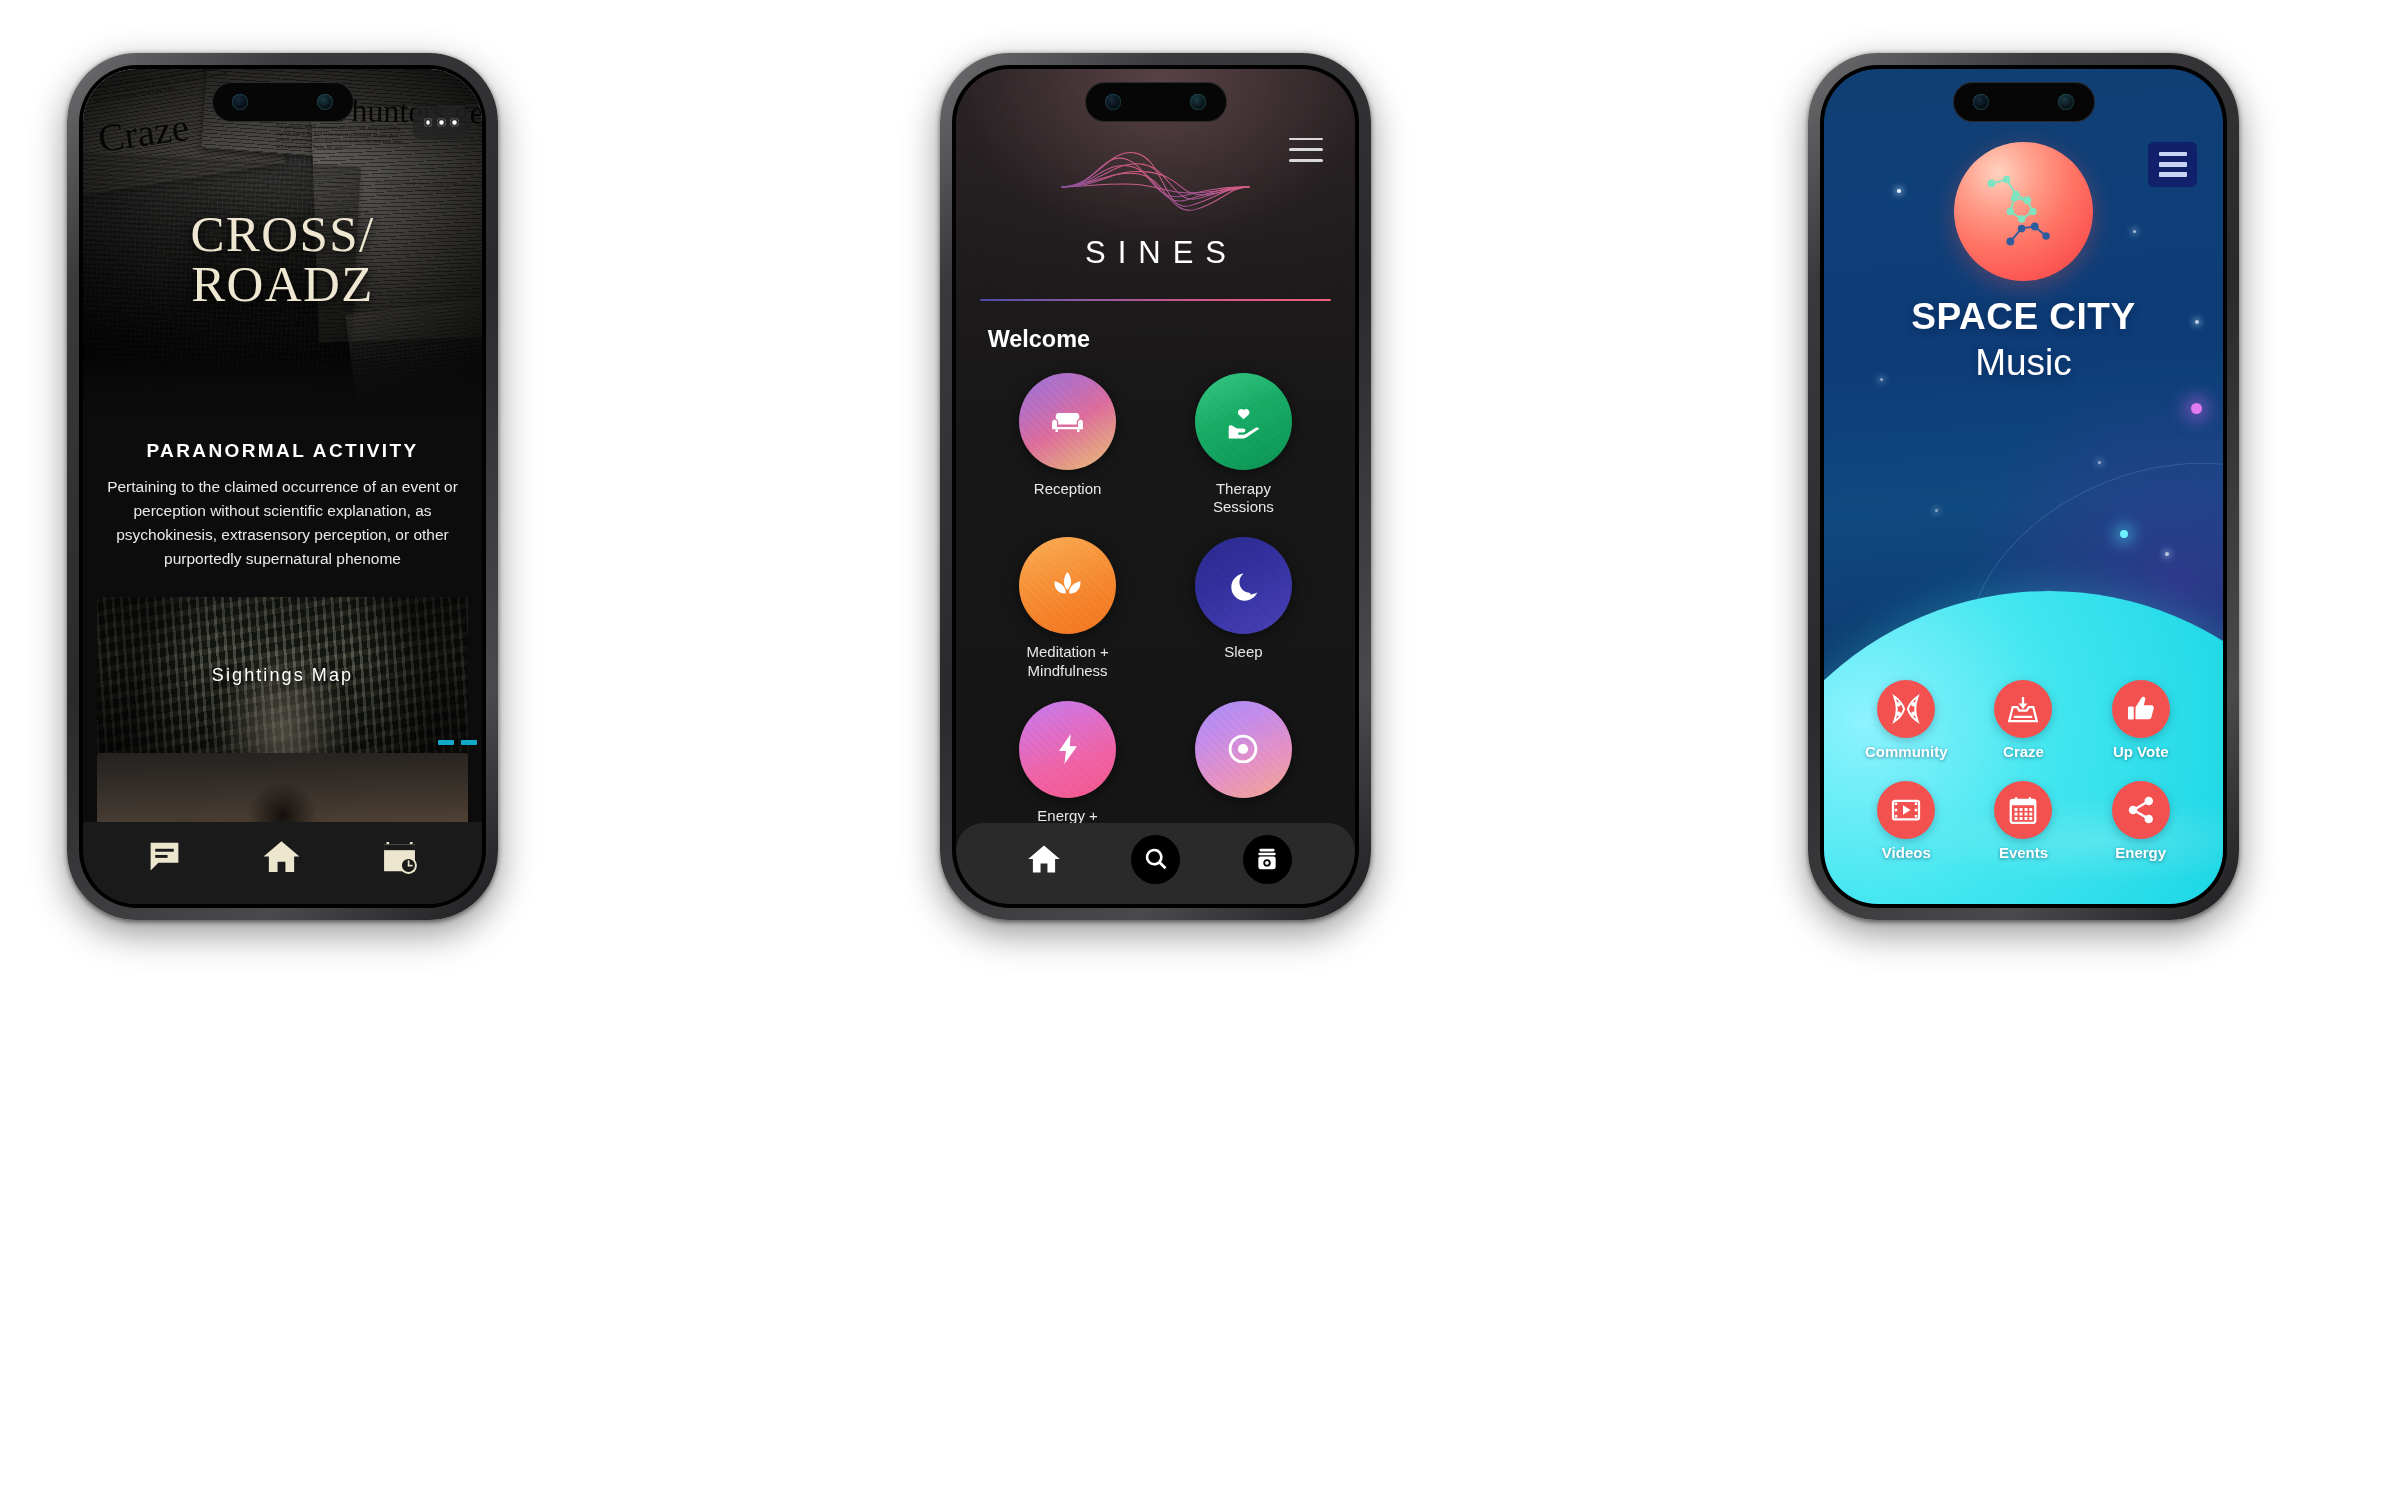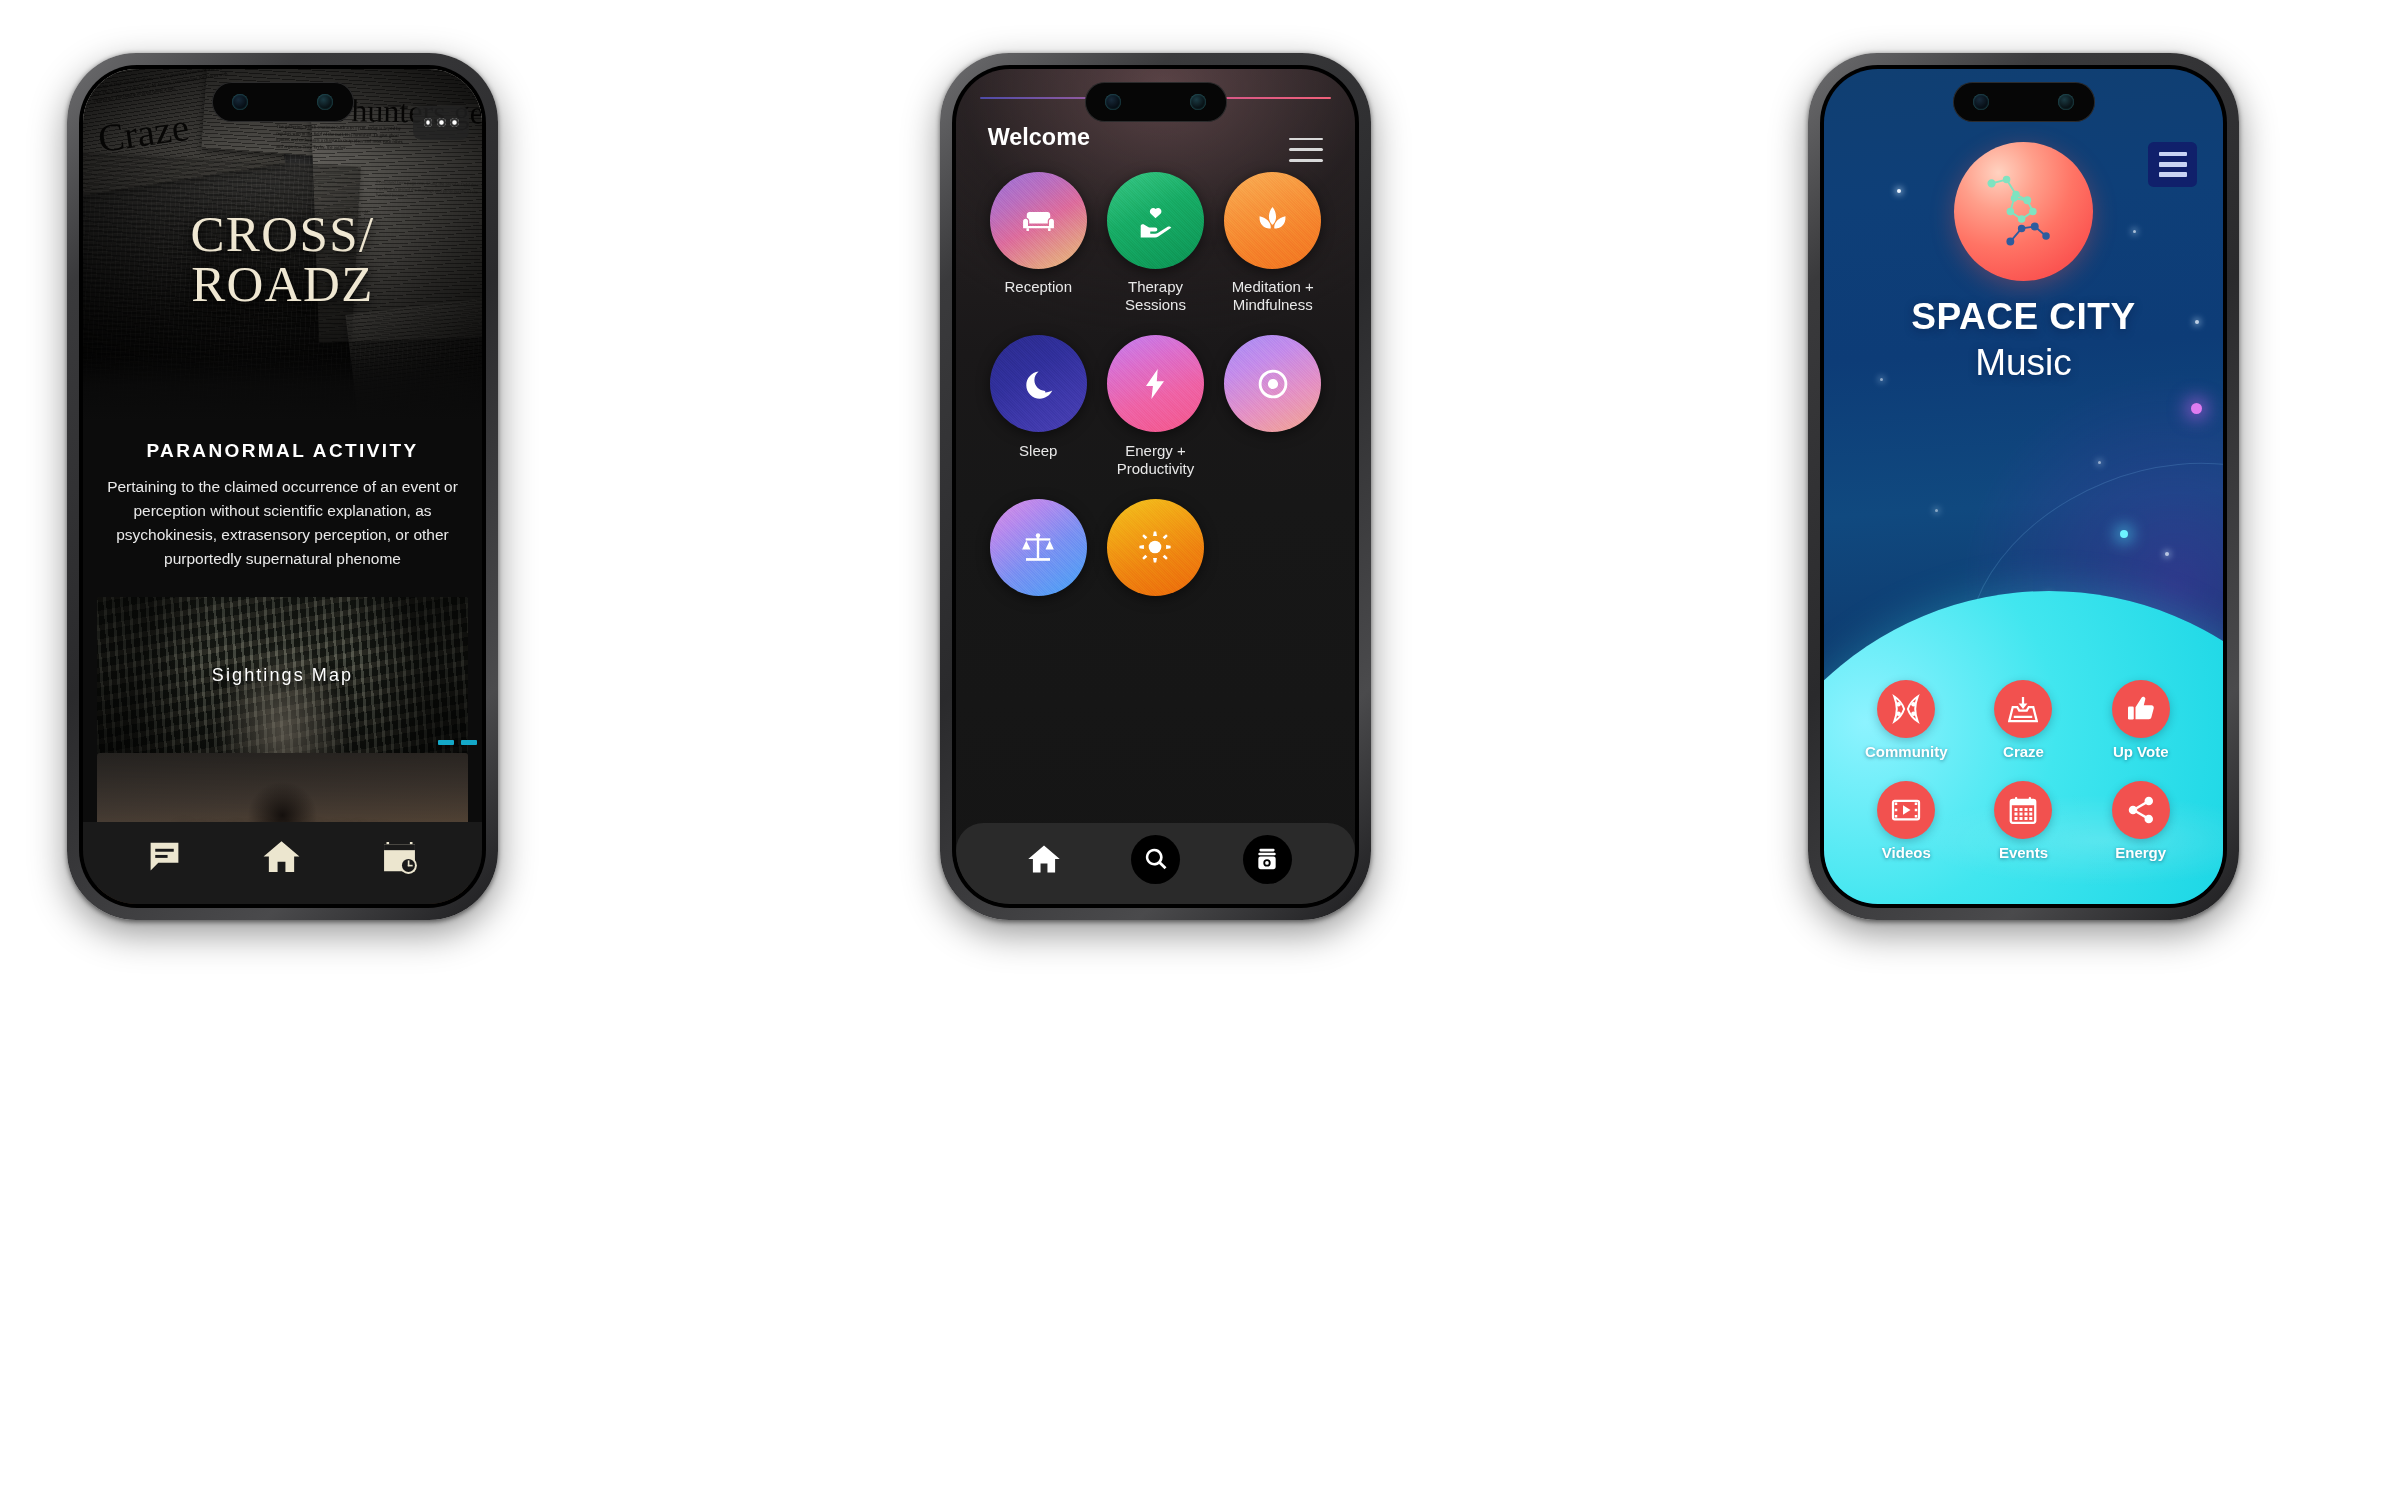--- a/index.html
+++ b/index.html
@@ -242,21 +242,21 @@
     background: linear-gradient(90deg, #4e4ba8 0%, #8f5aa0 30%, #d1568a 62%, #f0607a 100%);
     border-radius: 1.9px;
   }
   .p2-welcome {
     margin: 25px 0 0 32px;
     font-size: 23.4px; font-weight: 700; color: #fff;
   }
   .p2-grid {
     margin: 20.6px 24px 0;
     display: grid;
-    grid-template-columns: repeat(3, 1fr);
+    grid-template-columns: repeat(2, 1fr);
     row-gap: 20.6px;
     justify-items: center;
   }
   .p2-tile { width: 111px; text-align: center; }
   .p2-circle {
     width: 97px; height: 97px; border-radius: 50%;
     margin: 0 auto;
     display: flex; align-items: center; justify-content: center;
     position: relative;
     box-shadow: 0 2.8px 13px rgba(0,0,0,.5);
@@ -472,20 +472,41 @@
           <span class="cam l"></span>
           <span class="cam"></span>
         </div>
 
         <div class="p2-hamb">
           <i></i>
           <i></i>
           <i></i>
         </div>
 
+        <div class="p2-logo-wrap">
+          <svg width="197" height="90" viewBox="0 0 210 96">
+            <defs>
+              <linearGradient id="sgA" x1="0" y1="1" x2="1" y2="0">
+                <stop offset="0" stop-color="#6a4ea8"></stop>
+                  <stop offset="0.5" stop-color="#c05a8e"></stop>
+                  <stop offset="1" stop-color="#ee5f6f"></stop>
+              </linearGradient>
+            </defs>
+            <g fill="none" stroke="url(#sgA)" stroke-width="1.1">
+              <path d="M5 50 C 40 50, 48 14, 72 20 C 96 26, 104 66, 132 60 C 160 54, 172 50, 205 50"></path>
+              <path d="M5 50 C 38 50, 50 22, 78 28 C 106 34, 110 72, 138 64 C 166 56, 176 50, 205 50"></path>
+              <path d="M5 50 C 42 50, 54 8, 84 14 C 114 20, 114 78, 142 70 C 170 62, 180 50, 205 50"></path>
+              <path d="M5 50 C 36 50, 56 32, 86 36 C 116 40, 120 82, 148 74 C 176 66, 184 50, 205 50"></path>
+              <path d="M5 50 C 44 50, 62 20, 92 26 C 122 32, 124 70, 152 62 C 180 54, 188 50, 205 50"></path>
+              <path d="M5 50 C 34 50, 62 44, 90 48 C 118 52, 124 58, 154 56 C 184 54, 190 50, 205 50"></path>
+              <path d="M5 50 C 48 50, 58 30, 96 34 C 134 38, 130 62, 160 58 C 190 54, 194 50, 205 50"></path>
+            </g>
+          </svg>
+          <div class="p2-wordmark">SINES</div>
+        </div>
 
         <div class="p2-rule"></div>
 
         <div class="p2-welcome">Welcome</div>
 
         <div class="p2-grid">
 
           <div class="p2-tile">
             <div class="p2-circle" style="background:linear-gradient(150deg,#9b73da 0%,#b96fc0 28%,#dd6d9d 52%,#e39c86 78%,#e9c07a 100%)">
               <svg width="37" height="37" viewBox="0 0 24 24">

